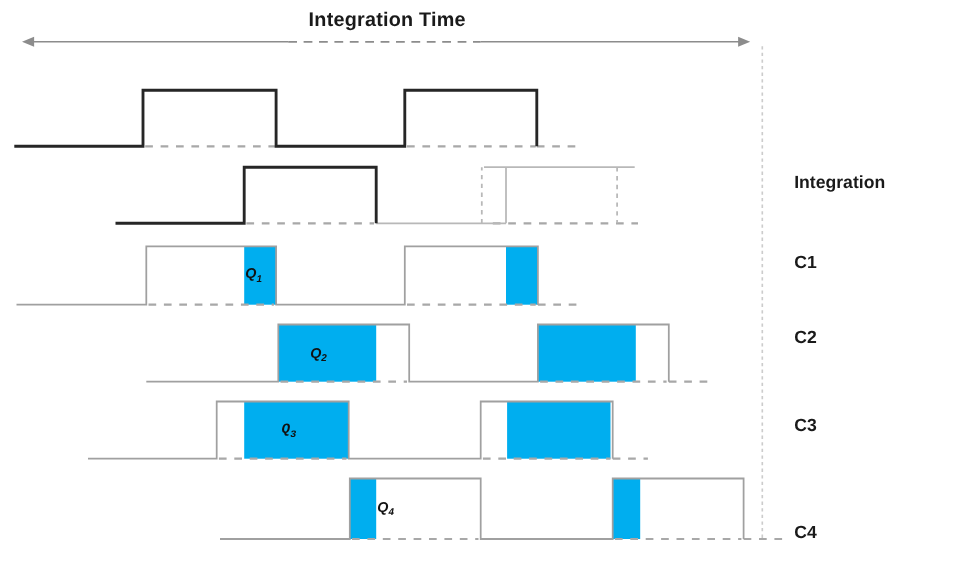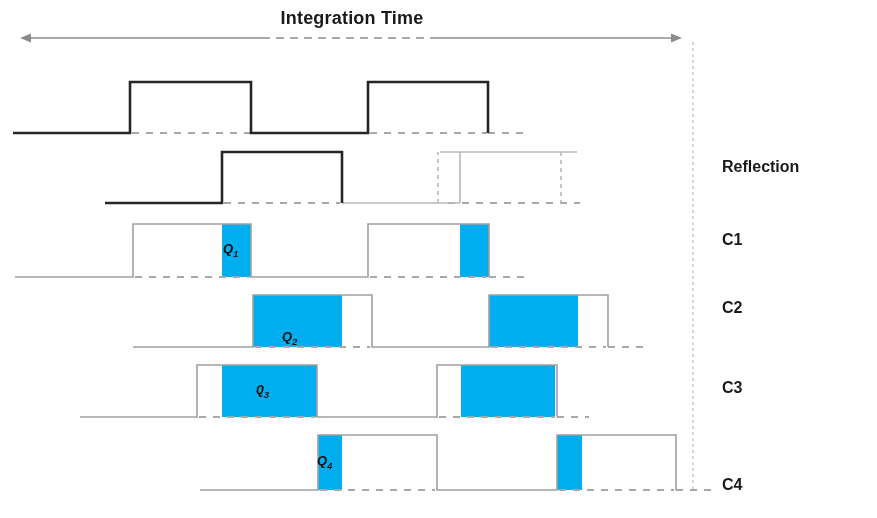--- a/index.html
+++ b/index.html
@@ -90,24 +90,24 @@
         <rect x="557" y="435" width="25" height="55" fill="#00AEEF"></rect>
         <line x1="320" y1="490" x2="435" y2="490" stroke="#a8a8a8" stroke-width="2" stroke-dasharray="7 7"></line>
         <line x1="559" y1="490" x2="674" y2="490" stroke="#a8a8a8" stroke-width="2" stroke-dasharray="7 7"></line>
         <line x1="676" y1="490" x2="712" y2="490" stroke="#a8a8a8" stroke-width="2" stroke-dasharray="7 7"></line>
         <path d="M 200 490 L 318 490 L 318 435 L 437 435 L 437 490 L 557 490 L 557 435 L 676 435 L 676 490" fill="none" stroke="#a0a0a0" stroke-width="1.6" stroke-linejoin="miter" stroke-linecap="butt"></path>
       </g>
     </svg>
 
   <div class="title">Integration Time</div>
 
-  <div class="side-label" style="top: 157px;">Reflection</div>
+  <div class="side-label" style="top: 157px;">Integration</div>
   <div class="side-label" style="top: 230px;">C1</div>
   <div class="side-label" style="top: 298px;">C2</div>
   <div class="side-label" style="top: 378px; text-align: center;">C3</div>
   <div class="side-label" style="top: 451px; margin-top: 24px;">C4</div>
 
   <div class="q-label" style="left: 223px; top: 239px;"><span>Q</span><sub>1</sub></div>
-  <div class="q-label" style="left: 282px; top: 327px;"><span>Q</span><sub>2</sub></div>
+  <div class="q-label" style="left: 282px; top: 311px;"><span>Q</span><sub>2</sub></div>
   <div class="q-label" style="left: 256px; top: 381px; font-family: Liberation Mono, monospace;"><span>Q</span><sub>3</sub></div>
-  <div class="q-label" style="left: 317px; top: 451px;"><span>Q</span><sub>4</sub></div>
+  <div class="q-label" style="left: 317px; top: 451px; padding-left: 26px;"><span>Q</span><sub>4</sub></div>
 
 </div>
 
 </body></html>

